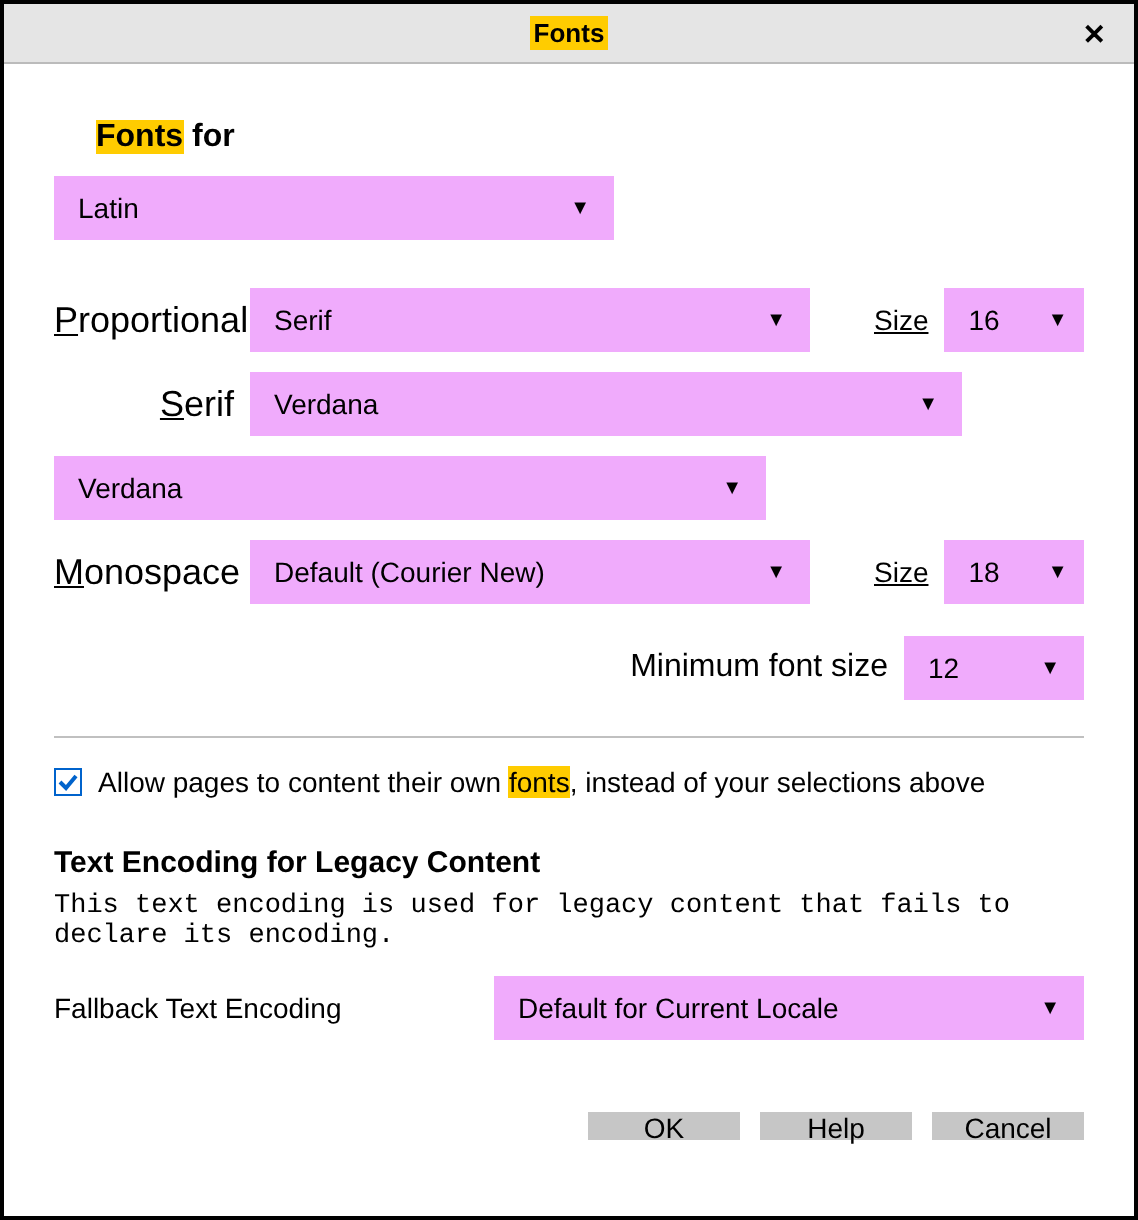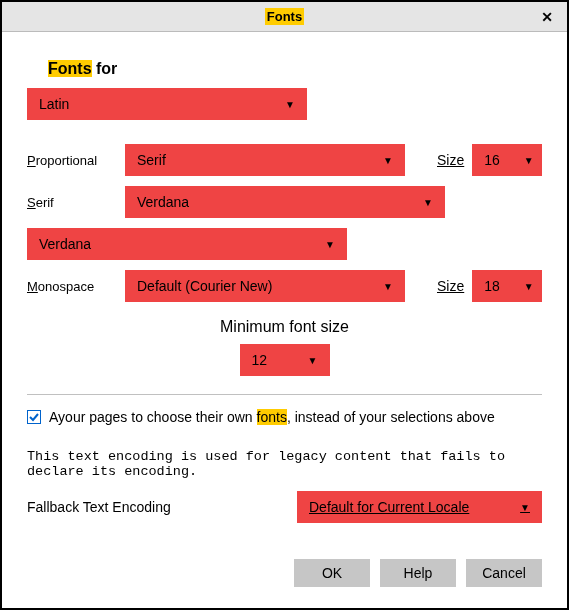--- a/index.html
+++ b/index.html
@@ -44,21 +44,21 @@
     .section-title {
       font-size: 16px;
       font-weight: 700;
       margin-bottom: 10px;
       padding-left: 21px;
     }
     .highlight {
       background: #ffcc00;
     }
     .select {
-      background: #ef4444;
+      background: #f0abfc;
       border: none;
       height: 32px;
       display: flex;
       align-items: center;
       justify-content: space-between;
       padding: 0 12px;
       font-size: 14px;
       cursor: pointer;
     }
     .select-text {
@@ -72,53 +72,52 @@
       margin-bottom: 24px;
     }
     .row {
       display: flex;
       align-items: center;
       margin-bottom: 10px;
       gap: 8px;
     }
     .label {
       width: 90px;
-      text-align: left;
-      font-size: 13px;
+      text-align: right;
+      font-size: 18px;
       flex-shrink: 0;
     }
     .label .u {
       text-decoration: underline;
     }
     .sel-main {
       width: 280px;
       flex-shrink: 0;
     }
     .sel-med {
-      width: 320px;
+      width: 356px;
       flex-shrink: 0;
     }
     .size-label {
       font-size: 14px;
       margin-left: 24px;
       text-decoration: underline;
     }
     .sel-size {
       width: 70px;
       flex-shrink: 0;
       gap: 24px;
     }
     .min-row {
       display: flex;
       justify-content: flex-end;
       align-items: center;
       gap: 8px;
       margin-top: 16px;
       margin-bottom: 18px;
-      flex-direction: column;
     }
     .min-sel {
       width: 90px;
     }
     hr {
       border: none;
       border-top: 1px solid #c0c0c0;
       margin: 8px 0 14px 0;
     }
     .checkbox-row {
@@ -157,33 +156,32 @@
     .encoding-row {
       display: flex;
       align-items: center;
       gap: 12px;
       justify-content: space-between;
     }
     .encoding-label {
       font-size: 14px;
     }
     .encoding-sel {
-      width: 245px;
-      text-decoration: underline;
+      width: 295px;
     }
     .button-row {
       display: flex;
       justify-content: flex-end;
       gap: 10px;
       margin-top: 36px;
     }
     .btn {
       background: #c6c6c6;
       border: none;
-      height: 28px;
+      height: 14px;
       min-width: 76px;
       font-size: 14px;
       cursor: pointer;
       padding: 0 14px;
     }
   </style>
 </head>
 <body>
 
 <div class="titlebar">
@@ -261,24 +259,25 @@
 
   <hr>
 
   <div class="checkbox-row">
     <div class="checkbox">
       <svg viewBox="0 0 12 12">
         <path d="M2 6 L5 9 L10 3" stroke="#0063cc" stroke-width="2" fill="none"></path>
       </svg>
     </div>
     <span class="checkbox-label">
-      <span class="u">A</span><span>your pages to choose their own </span><span class="highlight">fonts</span><span>, instead of your selections above</span>
+      <span class="u">A</span><span>llow pages to content their own </span><span class="highlight">fonts</span><span>, instead of your selections above</span>
     </span>
   </div>
 
+  <div class="encoding-title">Text Encoding for Legacy Content</div>
   <div class="encoding-desc">This text encoding is used for legacy content that fails to declare its encoding.</div>
 
   <div class="encoding-row">
     <span class="encoding-label">
       <span>Fallback </span><span class="u">T</span><span>ext Encoding</span>
     </span>
     <div class="select encoding-sel">
       <span class="select-text">Default for Current Locale</span>
       <span class="caret">▼</span>
     </div>

